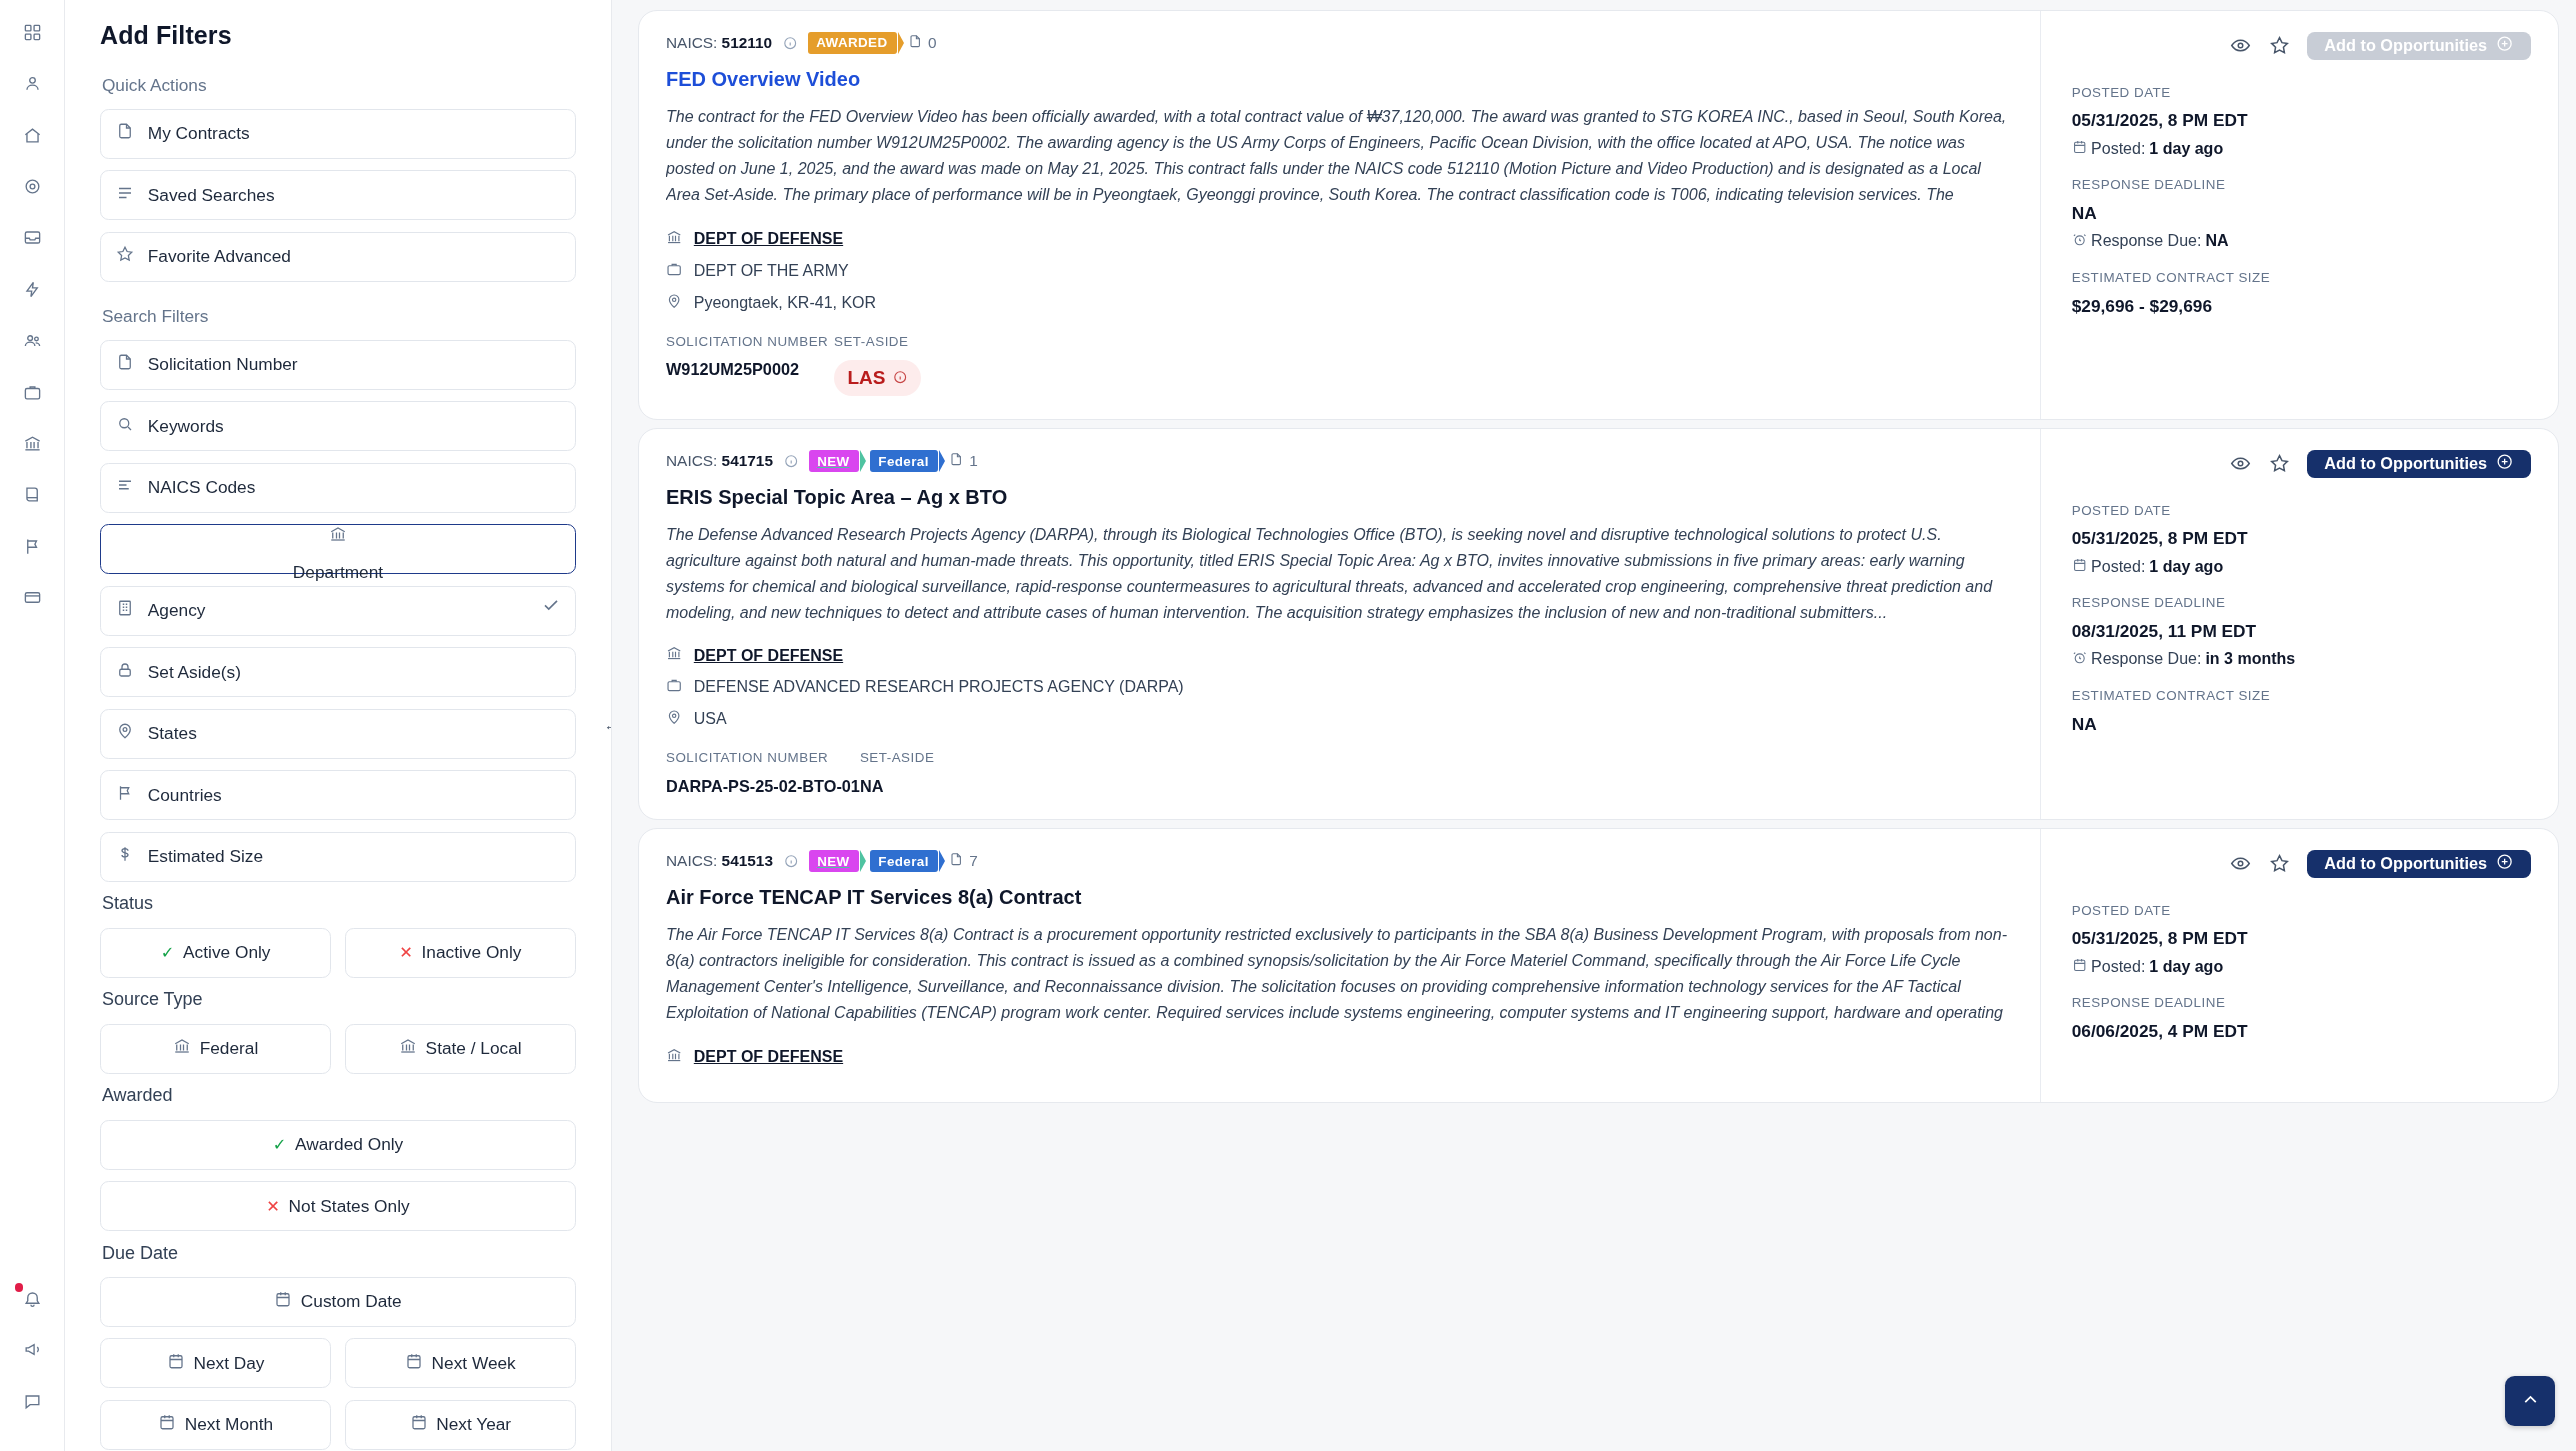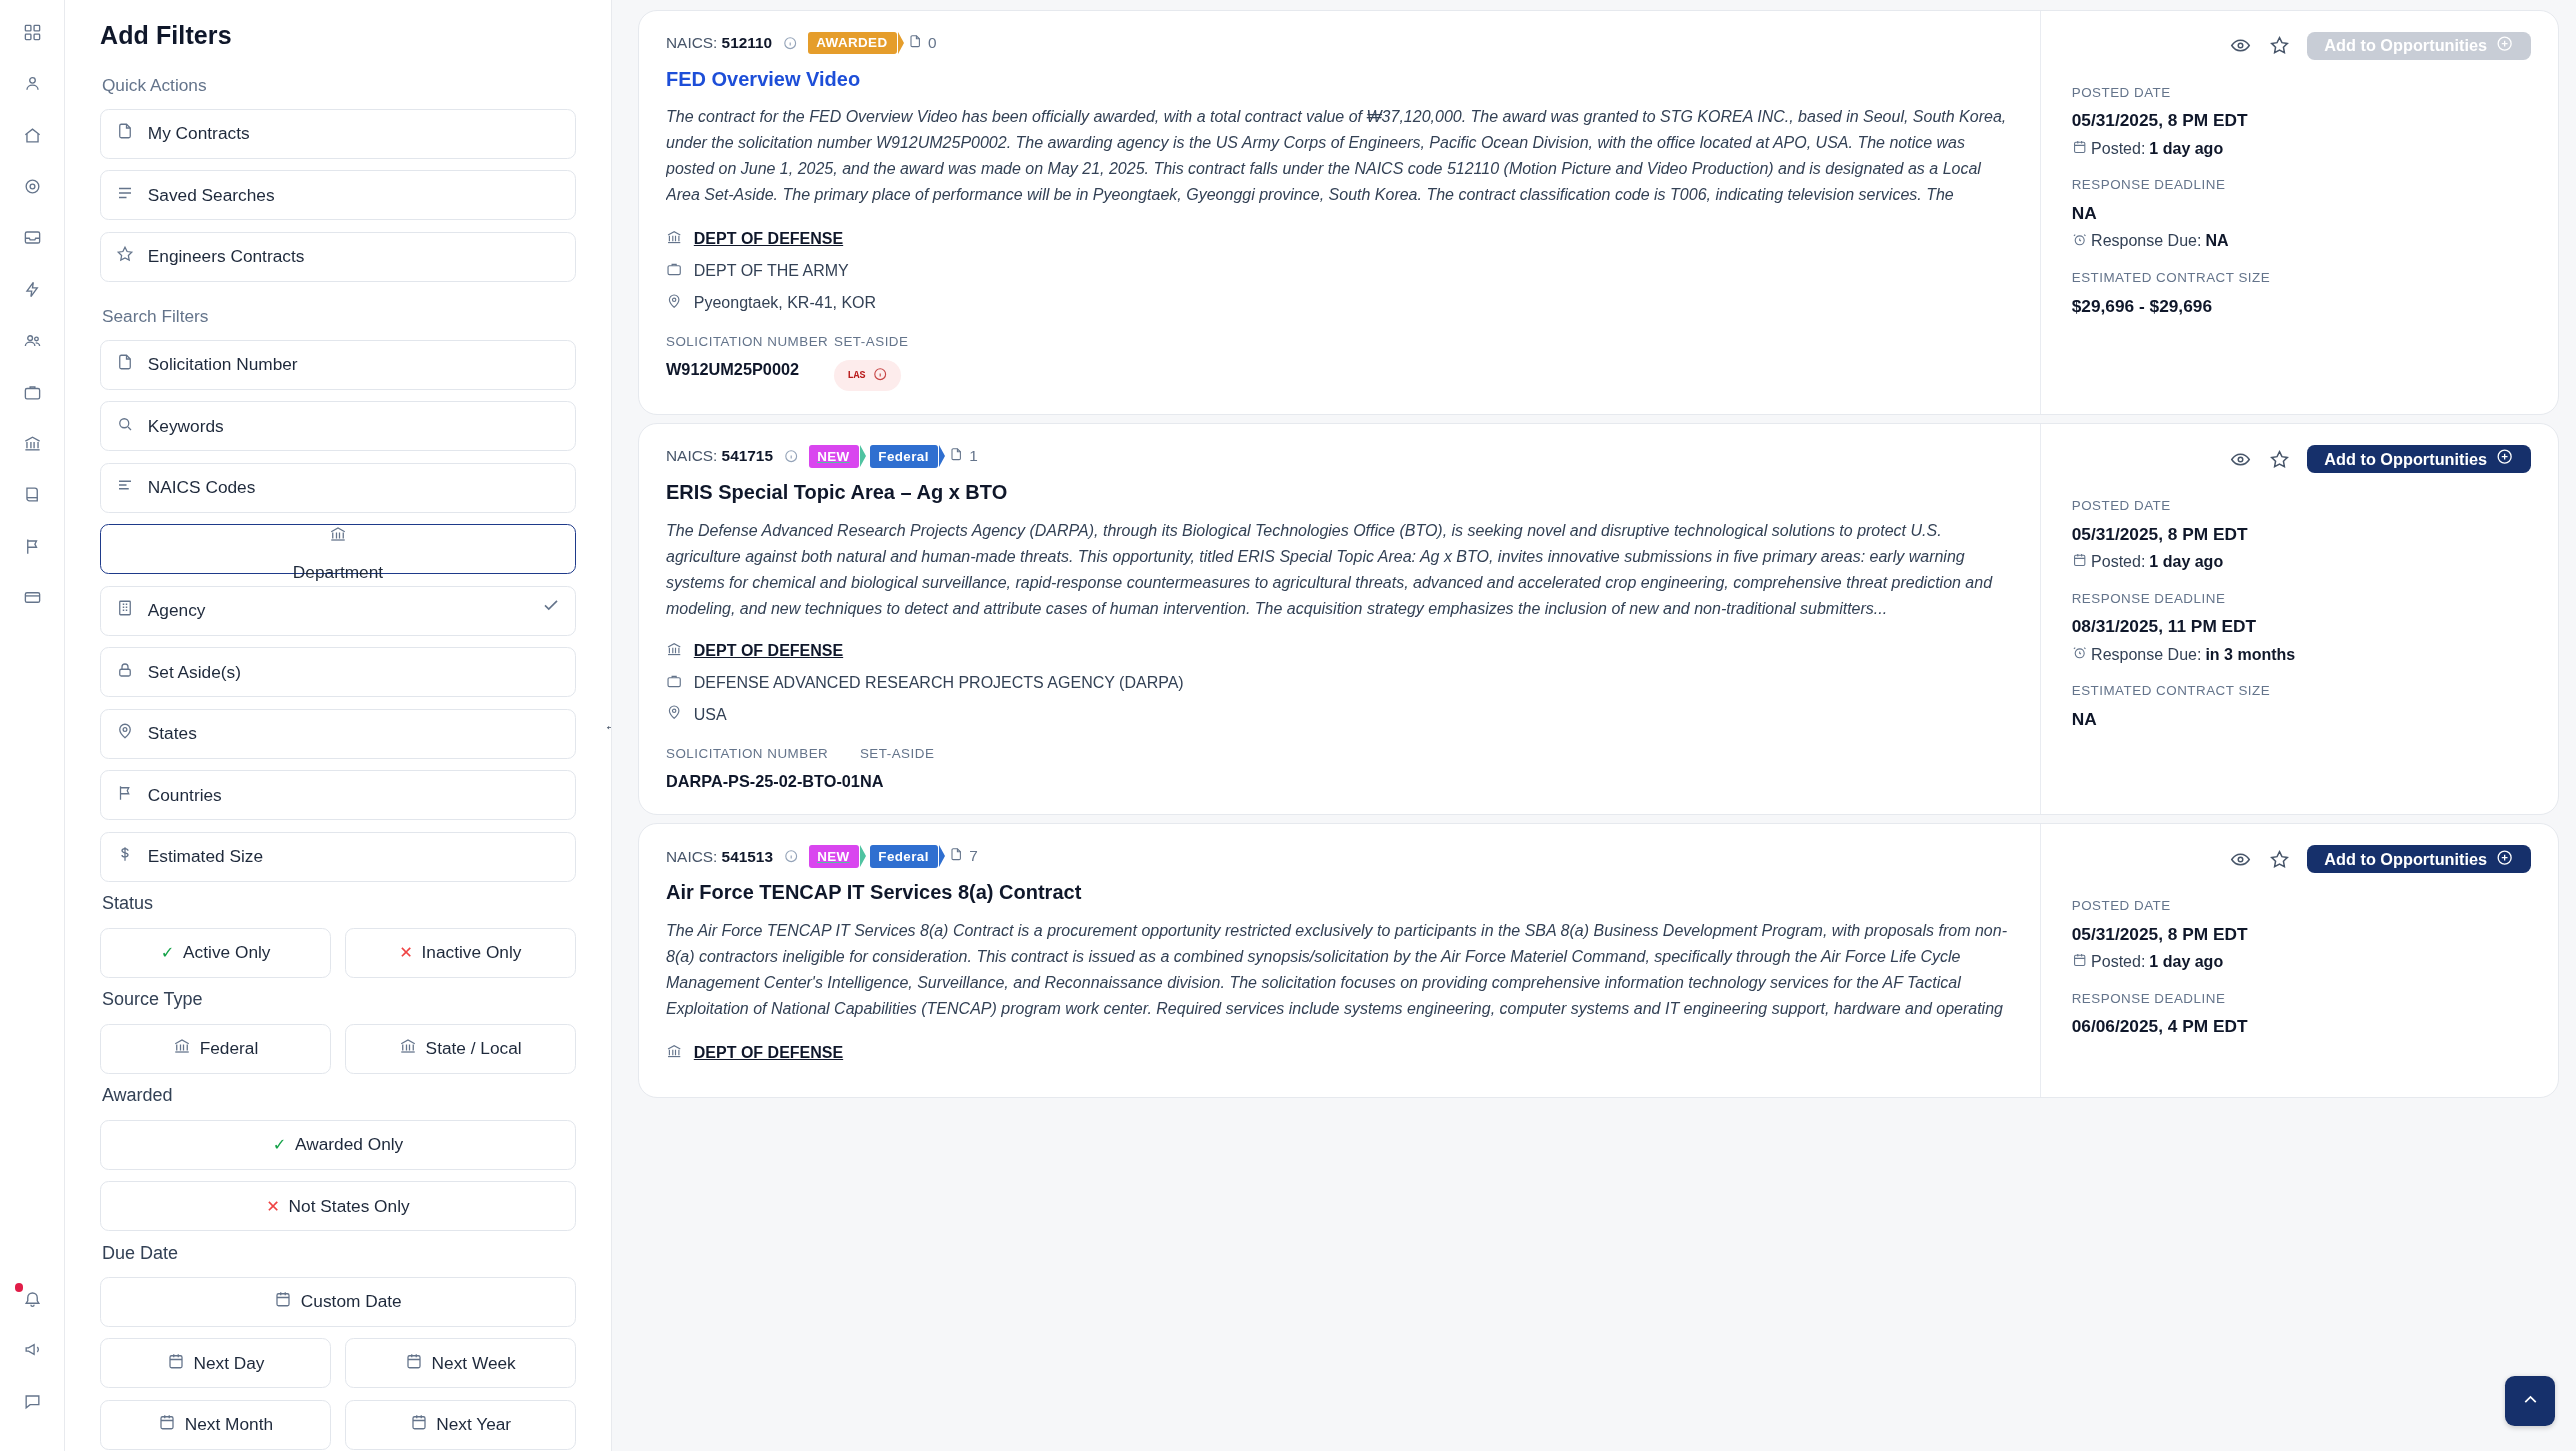--- a/index.html
+++ b/index.html
@@ -141,21 +141,21 @@
   .fields { display: flex; gap: 0; margin-top: 21px; }
   .field { min-width: 168px; }
   .field-label {
     font-size: 13.4px; letter-spacing: 0.5px; color: #64748b;
     text-transform: uppercase; margin-bottom: 11.5px;
   }
   .field-value { font-size: 16.3px; color: #0f172a; font-weight: 600; }
   .setaside-pill {
     display: inline-flex; align-items: center; gap: 7.7px;
     background: #fdecec; color: #b91c1c; border-radius: 19px;
-    padding: 6.7px 13.4px; font-size: 10px; font-weight: 600; font-family: Liberation Mono, monospace;
+    padding: 6.7px 13.4px; font-size: 19px; font-weight: 600;
   }
   .setaside-pill svg { width: 14.4px; height: 14.4px; opacity: .8; }
 
   
   .side-actions {
     display: flex; align-items: center; justify-content: flex-end;
     gap: 17.3px; margin-bottom: 25px;
   }
   .icon-btn { color: #475569; cursor: pointer; display: flex; }
   .icon-btn svg { width: 21px; height: 21px; }
@@ -318,21 +318,21 @@
       </span>
       <span>Saved Searches</span>
     </button>
 
     <button class="filter-btn">
       <span>
         <svg viewBox="0 0 24 24" fill="none" stroke="currentColor" stroke-width="1.7">
             <path d="M12 3l2.8 5.7 6.2.9-4.5 4.4 1.1 6.2L12 17.3 6.4 20.2l1.1-6.2L3 9.6l6.2-.9L12 3z"></path>
           </svg>
       </span>
-      <span>Engineers Contracts</span>
+      <span>Favorite Advanced</span>
     </button>
 
     <div class="section-gap"></div>
     <div class="group-label">Search Filters</div>
 
     <button class="filter-btn">
       <span>
         <svg viewBox="0 0 24 24" fill="none" stroke="currentColor" stroke-width="1.7">
             <path d="M14 3H7a2 2 0 00-2 2v14a2 2 0 002 2h10a2 2 0 002-2V8l-5-5z"></path>
             <path d="M14 3v5h5"></path>

